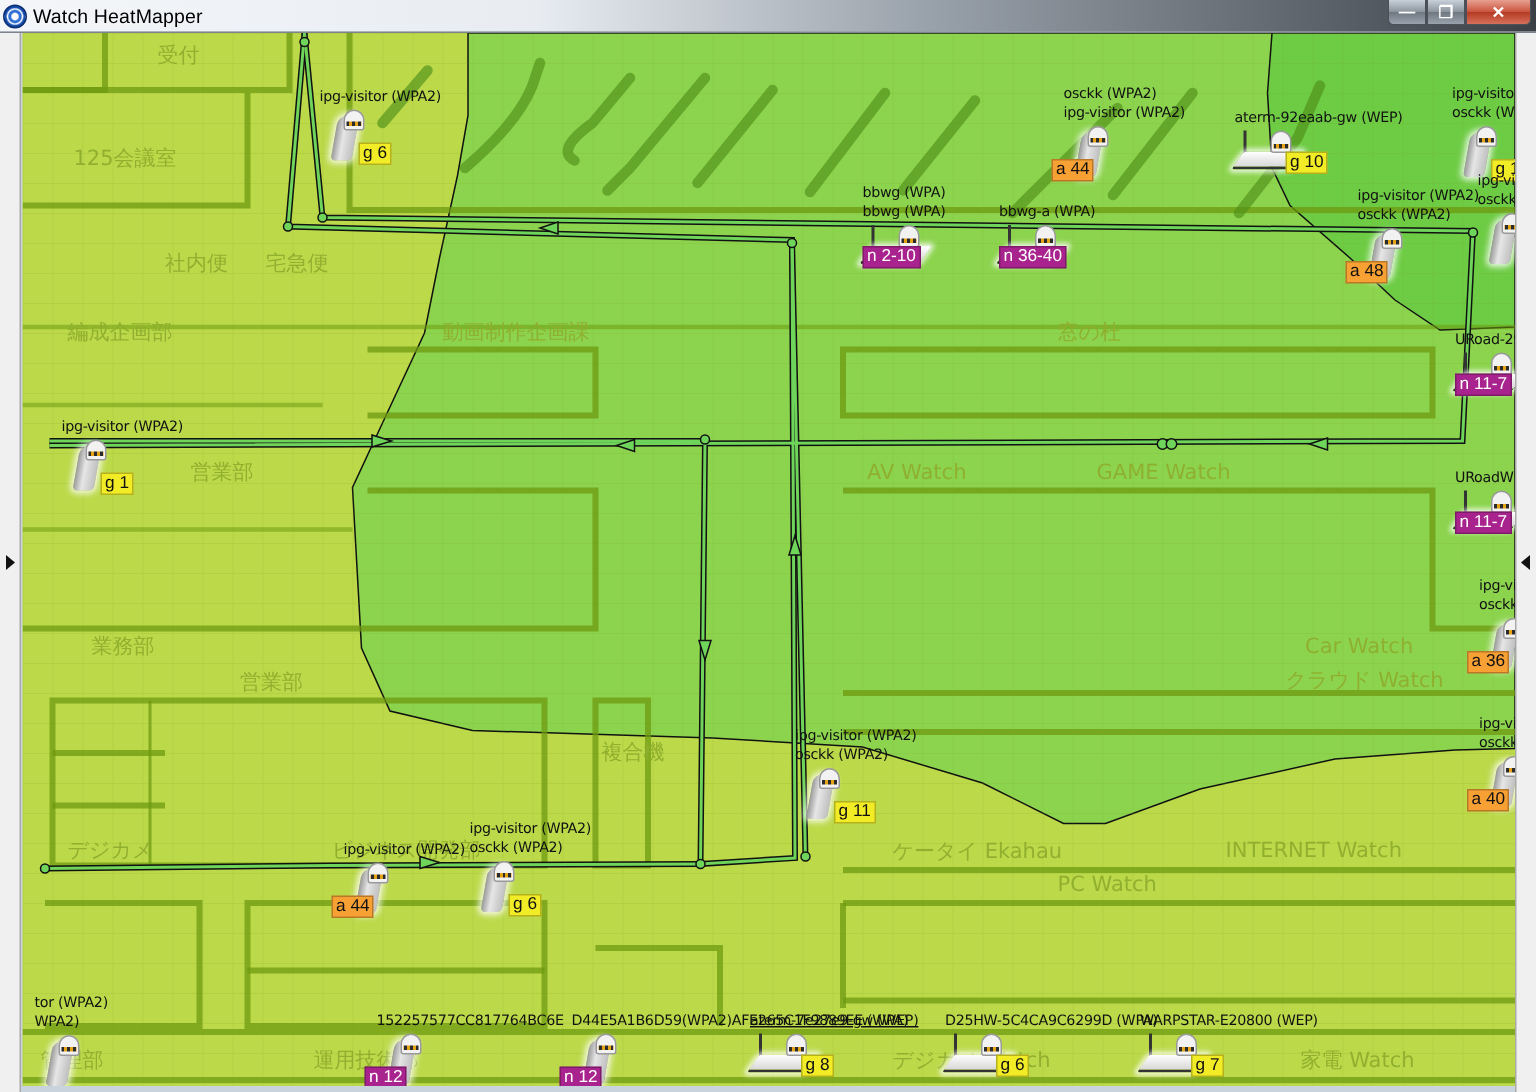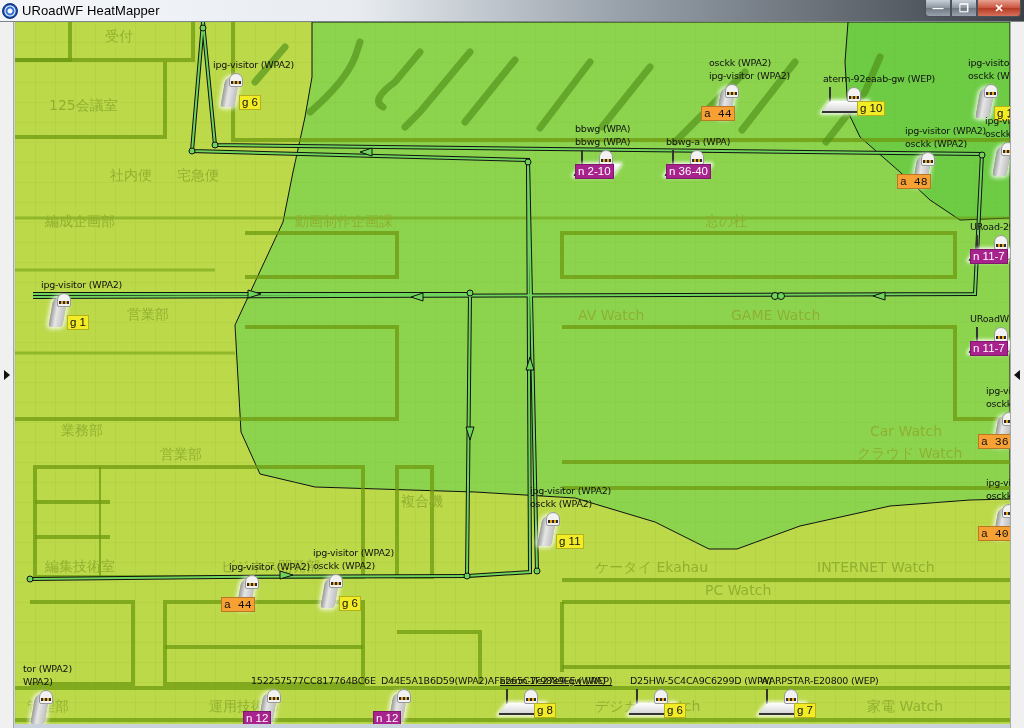--- a/index.html
+++ b/index.html
@@ -35,21 +35,21 @@
 
   .map { position: absolute; left: 15px; top: 22px; width: 995px; height: 702px; overflow: hidden; background: #bcd94a; }
   .map svg.layer { position: absolute; left: 0; top: 0; }
 
   .room-label { position: absolute; font-family: "DejaVu Sans", sans-serif; font-size: 14px; color: #8fae2e; white-space: nowrap; opacity: 0.95; }
 
   .ap { position: absolute; }
   .ap-name { position: absolute; font-family: "DejaVu Sans", sans-serif; font-size: 9.5px; line-height: 13px; color: #111; white-space: nowrap; letter-spacing: -0.2px; }
   .badge { position: absolute; font-family: "Liberation Sans", sans-serif; font-size: 11.5px; line-height: 13px; padding: 0 2px; white-space: nowrap; border: 1px solid rgba(0,0,0,0.25); }
   .badge.g { background: #f2ec27; color: #111; margin-left: 34px; }
-  .badge.a { background: #f7a034; color: #111; font-family: Liberation Mono, monospace; }
+  .badge.a { background: #f7a034; color: #111; }
   .badge.n { background: #a8238d; color: #fff; }
 
   .dev-tower { position: absolute; width: 22px; height: 38px; }
   .dev-tower .body {
     position: absolute; left: 2px; top: 6px; width: 14px; height: 30px;
     background: linear-gradient(to right, #9a9a9a, #e6e6e6 40%, #bfbfbf);
     border-radius: 6px 6px 3px 3px; transform: skewX(-10deg);
     box-shadow: 0 0 4px 2px rgba(255,255,255,0.85);
   }
   .dev-tower .lock {
@@ -76,21 +76,21 @@
     content: ""; position: absolute; left: 1px; bottom: 2px; width: 10px; height: 3px;
     background: repeating-linear-gradient(90deg, #2b2b2b 0 2px, #e5a418 2px 4px);
   }
 </style>
 </head>
 <body>
 
 <div class="window">
   <div class="titlebar">
     <span class="app-icon"></span>
-    <span class="title-text">URoadWF HeatMapper</span>
+    <span class="title-text">Watch HeatMapper</span>
     <div class="win-btns">
       <div class="win-btn min">
           <span>—</span>
         </div>
       <div class="win-btn">
           <span>❐</span>
         </div>
       <div class="win-btn close">
           <span>✕</span>
         </div>
@@ -174,21 +174,21 @@
         <div class="room-label" style="left: 280px; top: 191px;">動画制作企画課</div>
         <div class="room-label" style="left: 690px; top: 191px;">窓の杜</div>
         <div class="room-label" style="left: 112px; top: 284px;">営業部</div>
         <div class="room-label" style="left: 563px; top: 285px;">AV Watch</div>
         <div class="room-label" style="left: 716px; top: 285px;">GAME Watch</div>
         <div class="room-label" style="left: 46px; top: 400px;">業務部</div>
         <div class="room-label" style="left: 145px; top: 424px;">営業部</div>
         <div class="room-label" style="left: 855px; top: 401px;">Car Watch</div>
         <div class="room-label" style="left: 842px; top: 423px;">クラウド Watch</div>
         <div class="room-label" style="left: 386px; top: 471px;">複合機</div>
-        <div class="room-label" style="left: 30px; top: 536px;">編集技術室</div>
+        <div class="room-label" style="left: 30px; top: 536px;">デジカメ</div>
         <div class="room-label" style="left: 206px; top: 536px;">ビジネス開発部</div>
         <div class="room-label" style="left: 580px; top: 537px;">ケータイ Ekahau</div>
         <div class="room-label" style="left: 802px; top: 537px;">INTERNET Watch</div>
         <div class="room-label" style="left: 690px; top: 560px;">PC Watch</div>
         <div class="room-label" style="left: 12px; top: 676px;">管理部</div>
         <div class="room-label" style="left: 194px; top: 676px;">運用技術部</div>
         <div class="room-label" style="left: 580px; top: 676px;">デジカメ Watch</div>
         <div class="room-label" style="left: 852px; top: 676px;">家電 Watch</div>
       </div>
 

